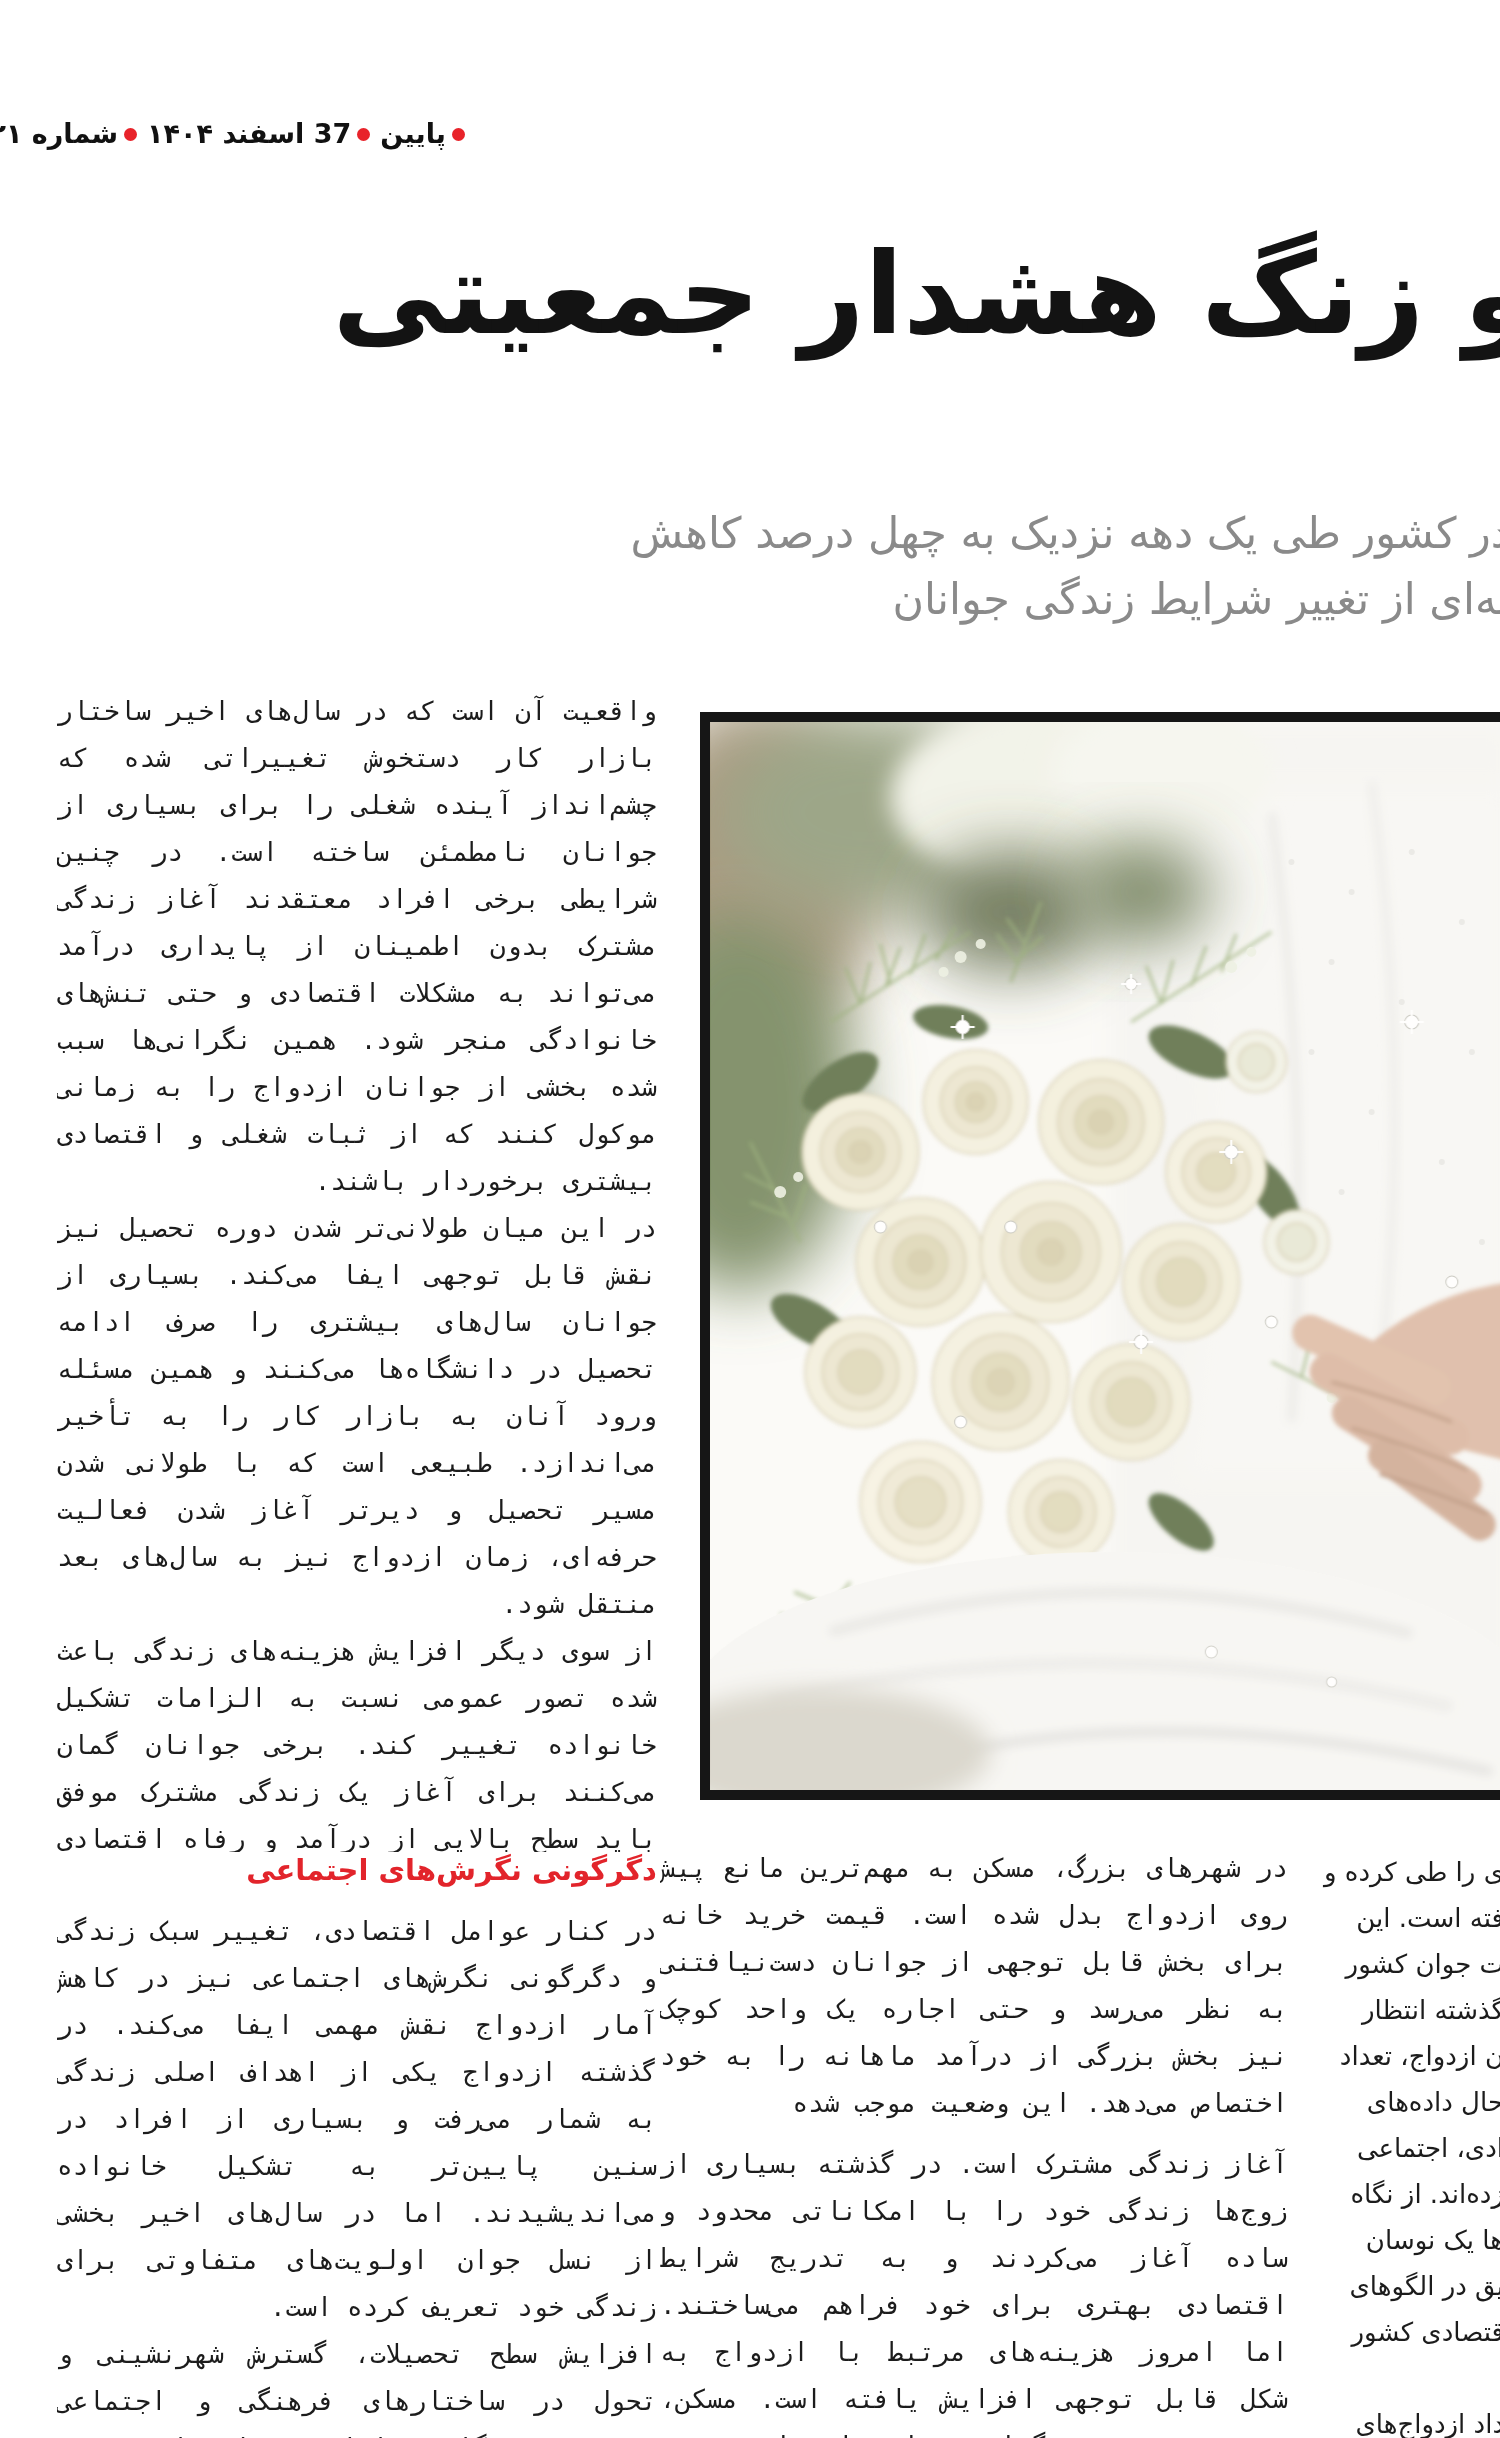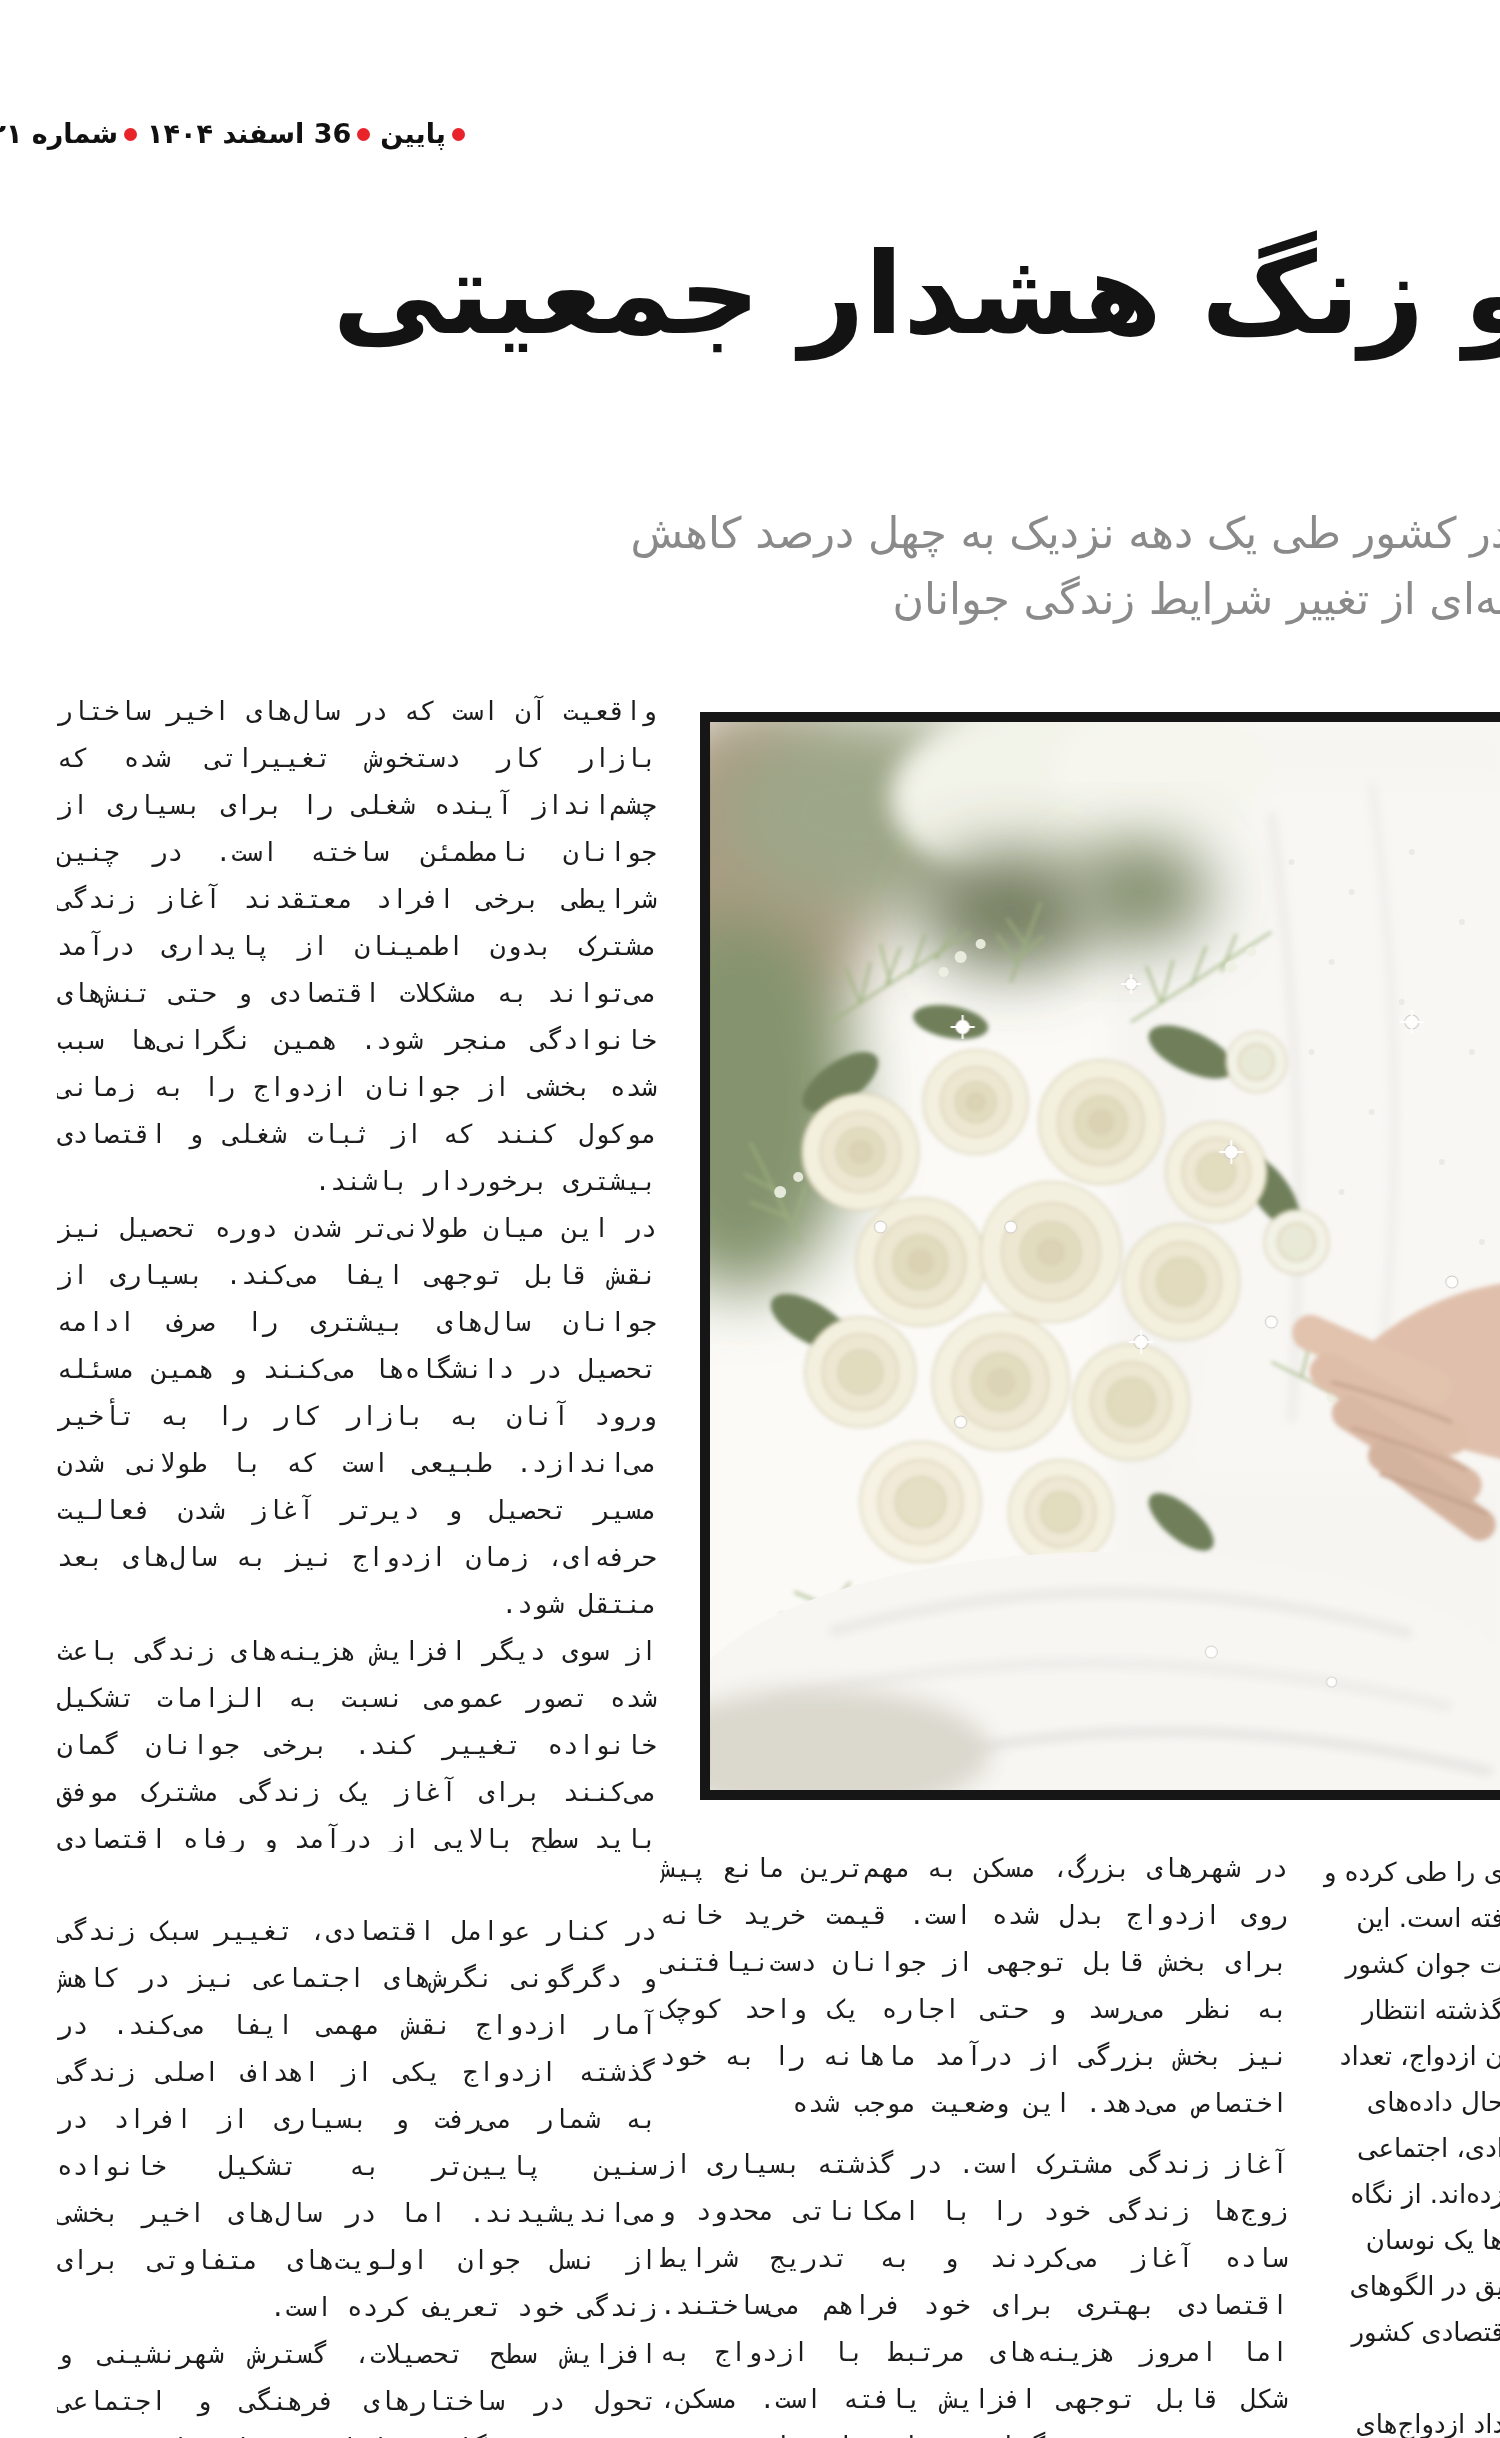--- a/index.html
+++ b/index.html
@@ -73,21 +73,21 @@
     letter-spacing:-0.2px;
   }
   .col-right .rline{height:46px;line-height:46px;white-space:nowrap;}
 </style>
 </head>
 <body>
 
 <div id="canvas">
 
   <div class="masthead">
-    <span class="dot"></span><span class="m-item">پایین</span><span class="dot"></span><span class="m-item">36 اسفند ۱۴۰۴</span><span class="dot"></span><span class="m-item">شماره ۵۲۱</span>
+    <span class="dot"></span><span class="m-item">پایین</span><span class="dot"></span><span class="m-item">37 اسفند ۱۴۰۴</span><span class="dot"></span><span class="m-item">شماره ۵۲۱</span>
   </div>
 
   <div class="headline">و زنگ هشدار جمعیتی</div>
 
   <div class="subtitle">
     <div>در کشور طی یک دهه نزدیک به چهل درصد کاهش</div>
     <div>نه‌ای از تغییر شرایط زندگی جوانان</div>
   </div>
 
   <figure class="photo" style="margin:0">
@@ -287,20 +287,21 @@
       <rect x="0" y="0" width="800" height="1068" fill="#fffdf6" opacity="0.25"></rect>
     </svg>
   </figure>
 
   <div class="bodytext col-left-a">
     <p>واقعیت آن است که در سال‌های اخیر ساختار بازار کار دستخوش تغییراتی شده که چشم‌انداز آینده شغلی را برای بسیاری از جوانان نامطمئن ساخته است. در چنین شرایطی برخی افراد معتقدند آغاز زندگی مشترک بدون اطمینان از پایداری درآمد می‌تواند به مشکلات اقتصادی و حتی تنش‌های خانوادگی منجر شود. همین نگرانی‌ها سبب شده بخشی از جوانان ازدواج را به زمانی موکول کنند که از ثبات شغلی و اقتصادی بیشتری برخوردار باشند.</p>
     <p>در این میان طولانی‌تر شدن دوره تحصیل نیز نقش قابل توجهی ایفا می‌کند. بسیاری از جوانان سال‌های بیشتری را صرف ادامه تحصیل در دانشگاه‌ها می‌کنند و همین مسئله ورود آنان به بازار کار را به تأخیر می‌اندازد. طبیعی است که با طولانی شدن مسیر تحصیل و دیرتر آغاز شدن فعالیت حرفه‌ای، زمان ازدواج نیز به سال‌های بعد منتقل شود.</p>
     <p>از سوی دیگر افزایش هزینه‌های زندگی باعث شده تصور عمومی نسبت به الزامات تشکیل خانواده تغییر کند. برخی جوانان گمان می‌کنند برای آغاز یک زندگی مشترک موفق باید سطح بالایی از درآمد و رفاه اقتصادی در اختیار داشت. این تصور، در کنار واقعیت‌های اقتصادی جامعه، گاه باعث می‌شود افراد احساس کنند هنوز شرایط لازم برای ازدواج را ندارند. در نتیجه، تصمیم ازدواج به تعویق می‌افتد یا در برخی موارد حتی از دستور کار زندگی فردی خارج می‌شود.</p>
   </div>
 
+  <h3 class="section-heading" style="margin:0">دگرگونی نگرش‌های اجتماعی</h3>
 
   <div class="bodytext col-left-b">
     <p>در کنار عوامل اقتصادی، تغییر سبک زندگی و دگرگونی نگرش‌های اجتماعی نیز در کاهش آمار ازدواج نقش مهمی ایفا می‌کند. در گذشته ازدواج یکی از اهداف اصلی زندگی به شمار می‌رفت و بسیاری از افراد در سنین پایین‌تر به تشکیل خانواده می‌اندیشیدند. اما در سال‌های اخیر بخشی از نسل جوان اولویت‌های متفاوتی برای زندگی خود تعریف کرده است.</p>
     <p>افزایش سطح تحصیلات، گسترش شهرنشینی و تحول در ساختارهای فرهنگی و اجتماعی موجب شده نگاه جوانان به ازدواج تغییر کند. برای بسیاری از آنان، دستیابی به پیشرفت شغلی، کسب استقلال فردی، ادامه تحصیل یا تجربه‌های شخصی همچون سفر و فعالیت‌های حرفه‌ای</p>
   </div>
 
   <div class="bodytext col-middle">
     <p>در شهرهای بزرگ، مسکن به مهم‌ترین مانع پیش روی ازدواج بدل شده است. قیمت خرید خانه برای بخش قابل توجهی از جوانان دست‌نیافتنی به نظر می‌رسد و حتی اجاره یک واحد کوچک نیز بخش بزرگی از درآمد ماهانه را به خود اختصاص می‌دهد. این وضعیت موجب شده</p>
     <p>آغاز زندگی مشترک است. در گذشته بسیاری از زوج‌ها زندگی خود را با امکاناتی محدود و ساده آغاز می‌کردند و به تدریج شرایط اقتصادی بهتری برای خود فراهم می‌ساختند. اما امروز هزینه‌های مرتبط با ازدواج به شکل قابل توجهی افزایش یافته است. مسکن، تهیه جهیزیه، برگزاری مراسم ازدواج و حتی تأمین هزینه‌های روزمره زندگی به چالشی جدی برای بسیاری از جوانان تبدیل شده است.</p>
   </div>

